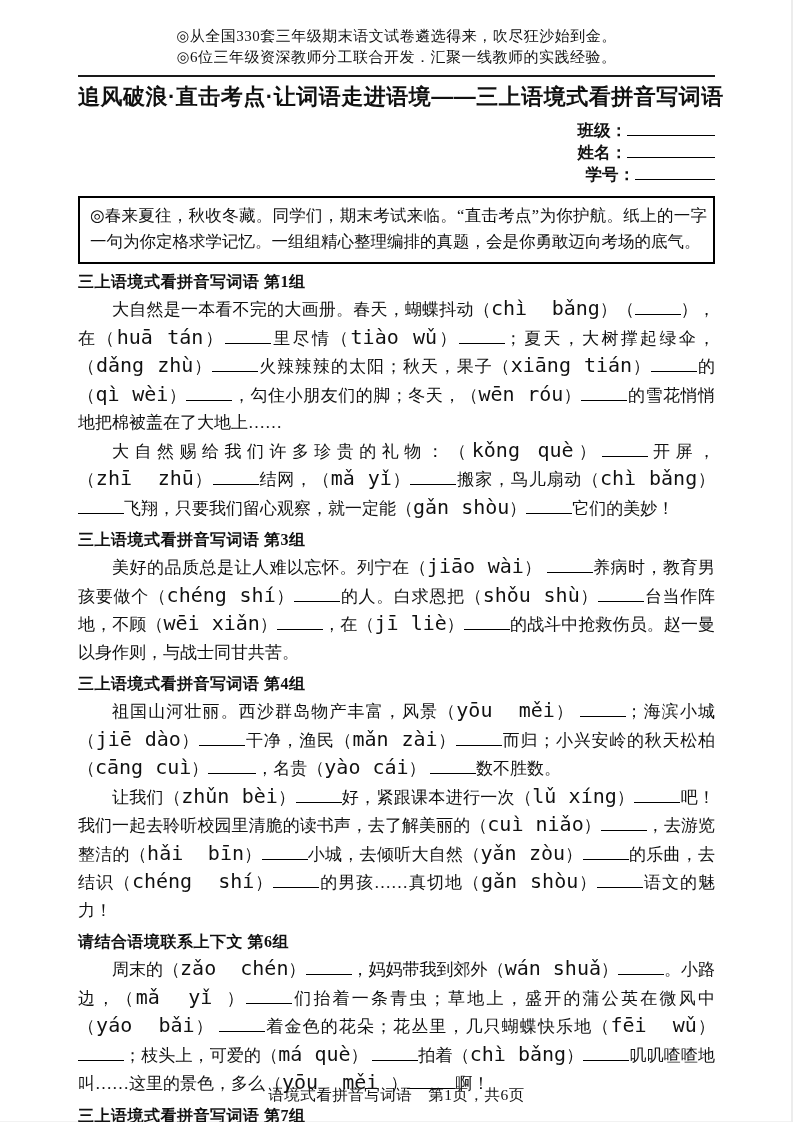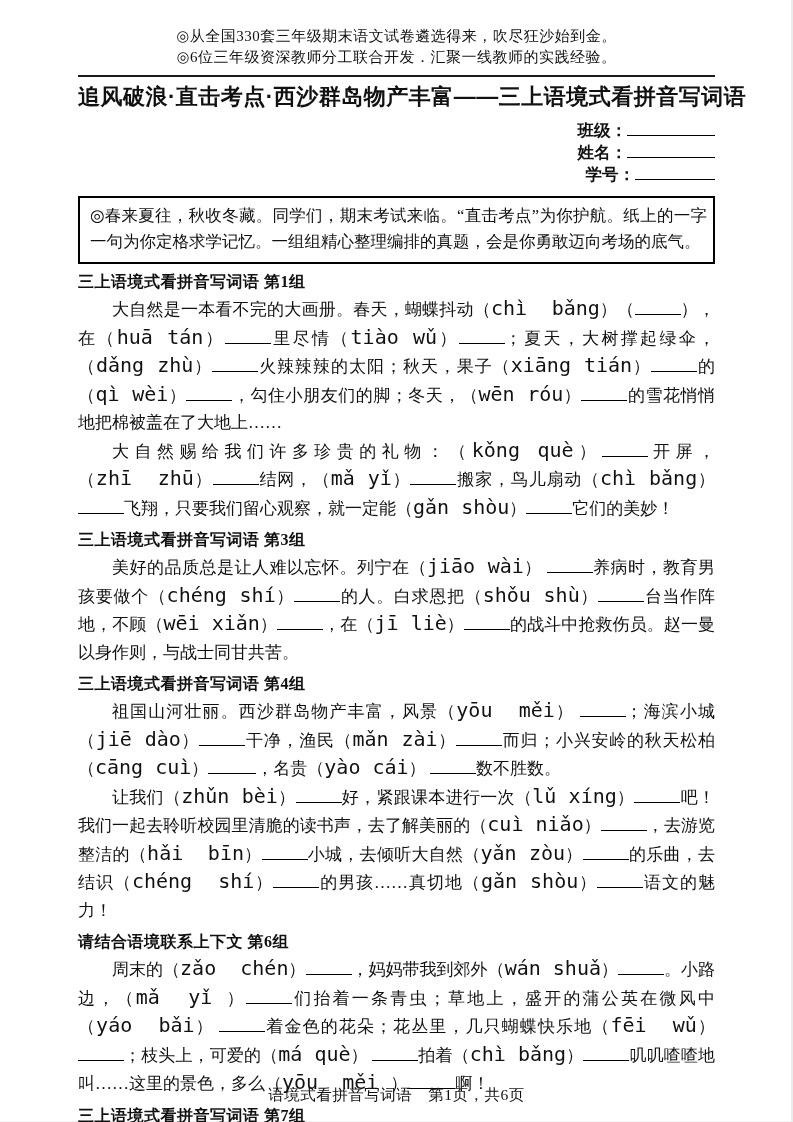--- a/index.html
+++ b/index.html
@@ -97,21 +97,21 @@
 
 <div class="page">
 
   <div class="top-notes">
     <div>◎从全国330套三年级期末语文试卷遴选得来，吹尽狂沙始到金。</div>
     <div>◎6位三年级资深教师分工联合开发．汇聚一线教师的实践经验。</div>
   </div>
 
   <div class="rule"></div>
 
-  <h1 class="title">追风破浪·直击考点·西沙群岛物产丰富——三上语境式看拼音写词语</h1>
+  <h1 class="title">追风破浪·直击考点·让词语走进语境——三上语境式看拼音写词语</h1>
 
   <div class="fields">
     <span class="field"><span>班级：</span><span class="fblank"></span></span>
     <span class="field"><span>姓名：</span><span class="fblank"></span></span>
     <span class="field"><span>学号：</span><span class="fblank"></span></span>
   </div>
 
   <div class="intro-box">
     <p class="intro-p"><span>◎春来夏往，秋收冬藏。同学们，期末考试来临。“直击考点”为你护航。纸上的一字一句为你定格求学记忆。一组组精心整理编排的真题，会是你勇敢迈向考场的底气。</span></p>
   </div>

